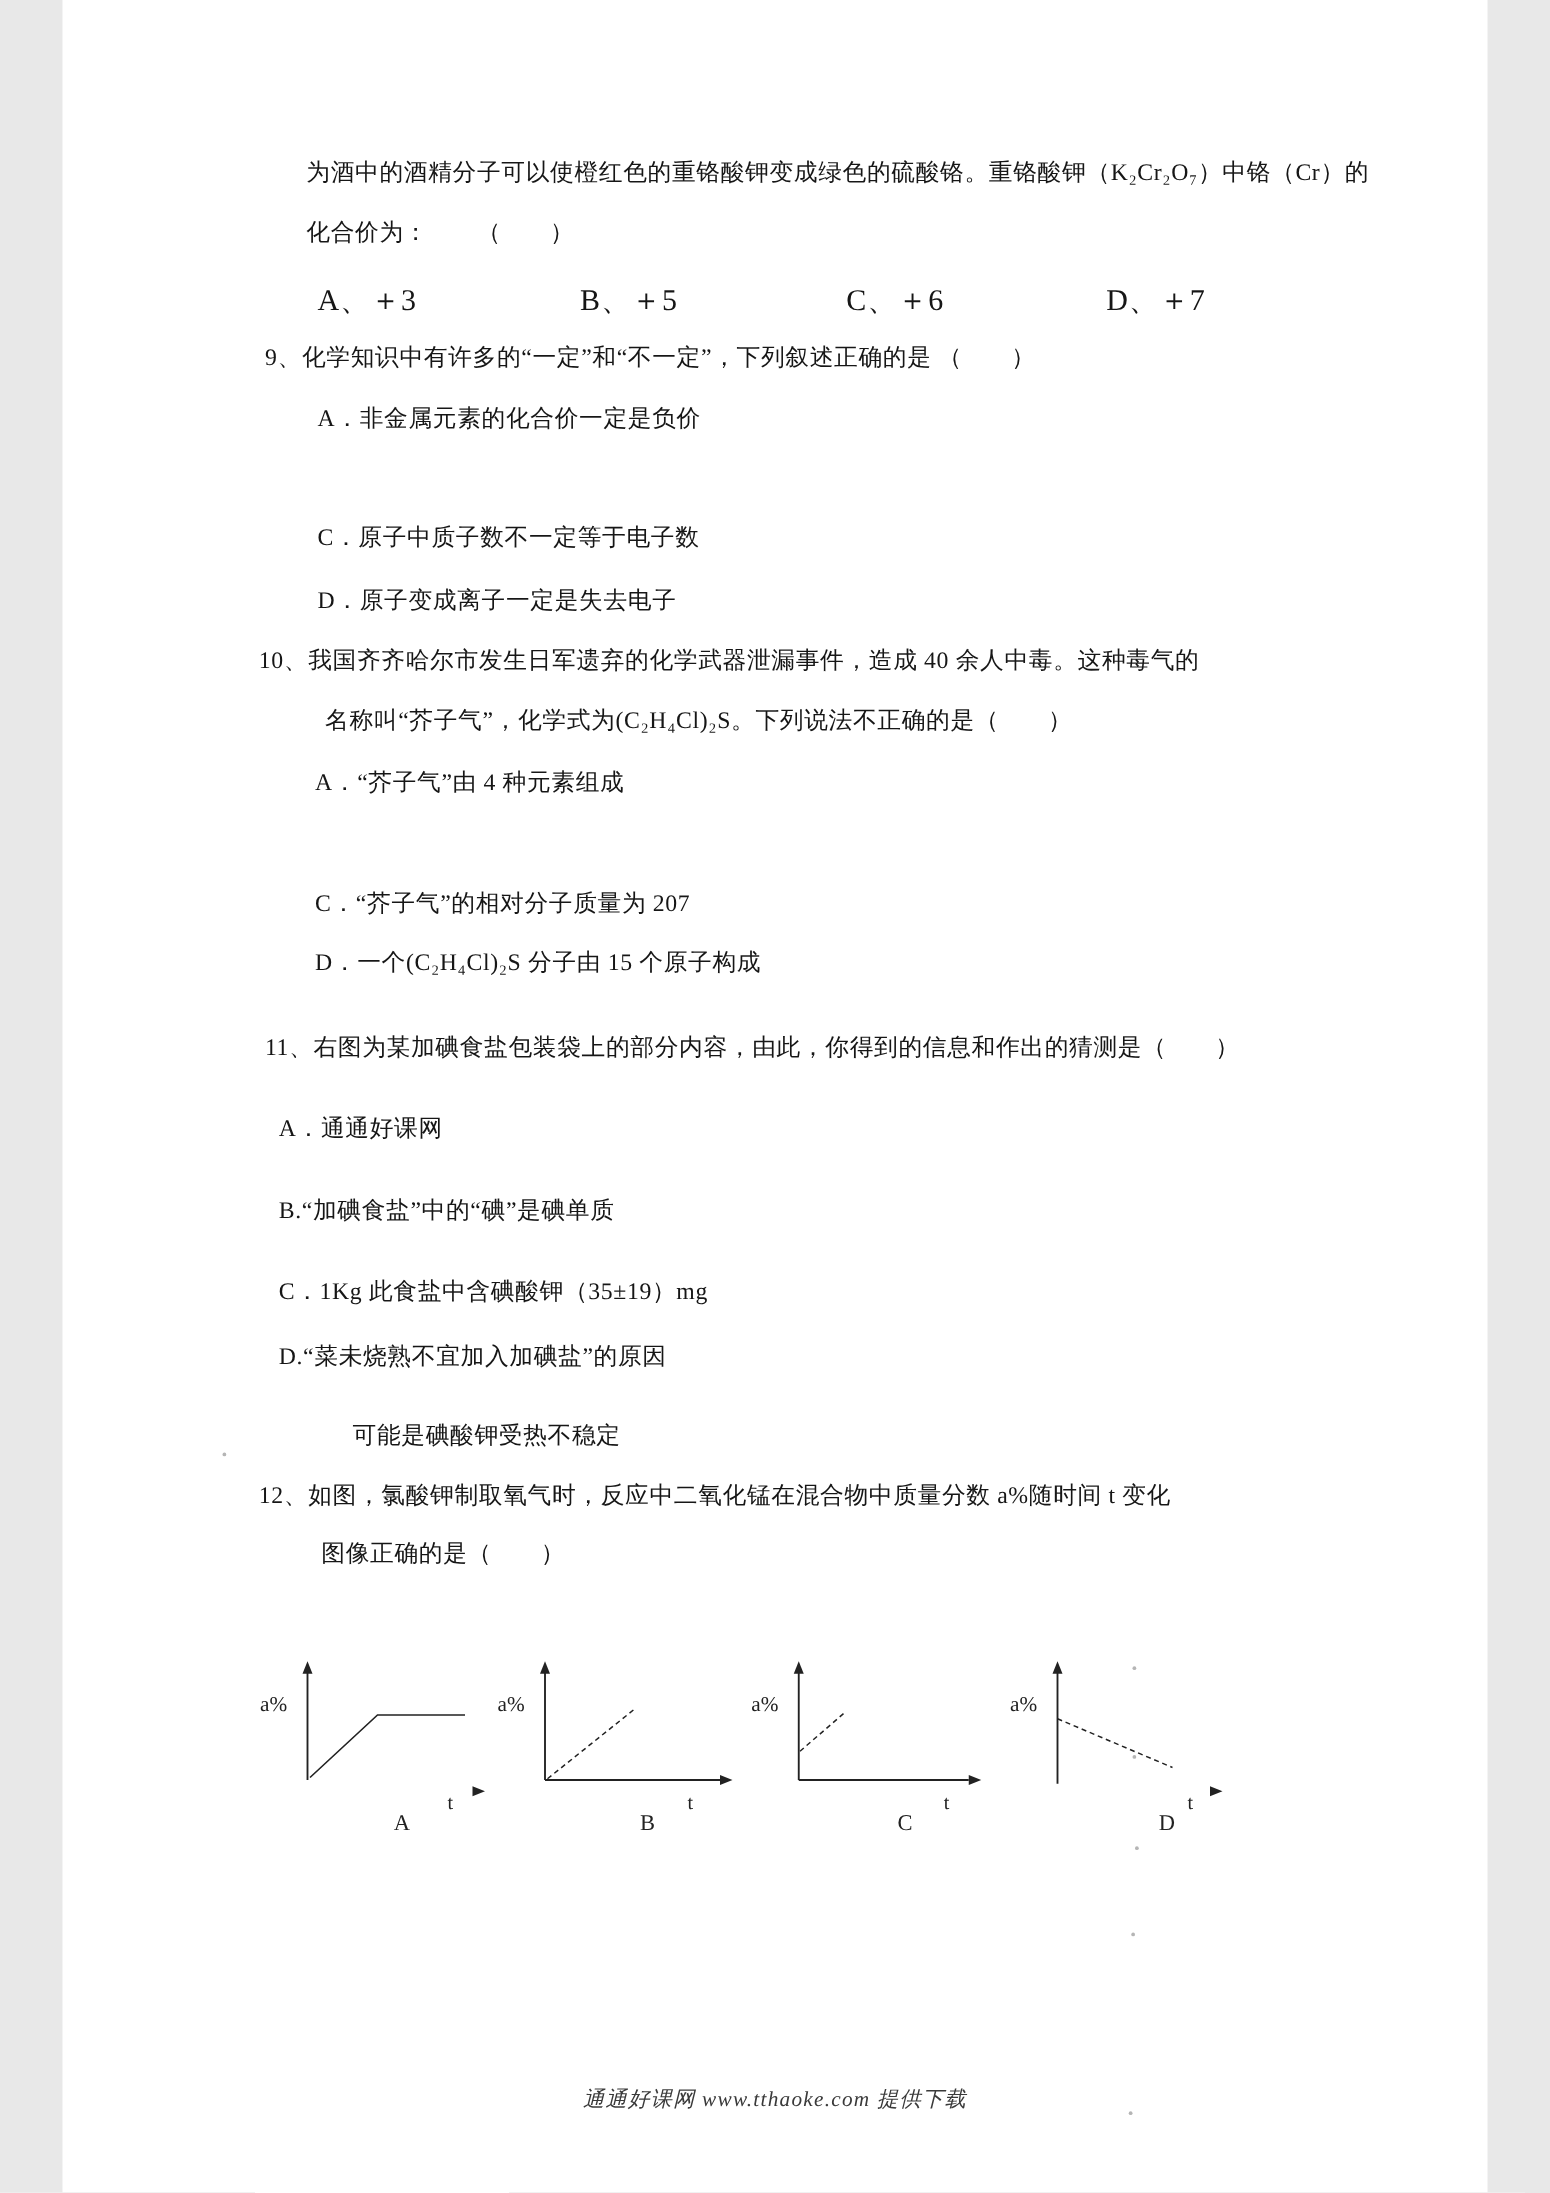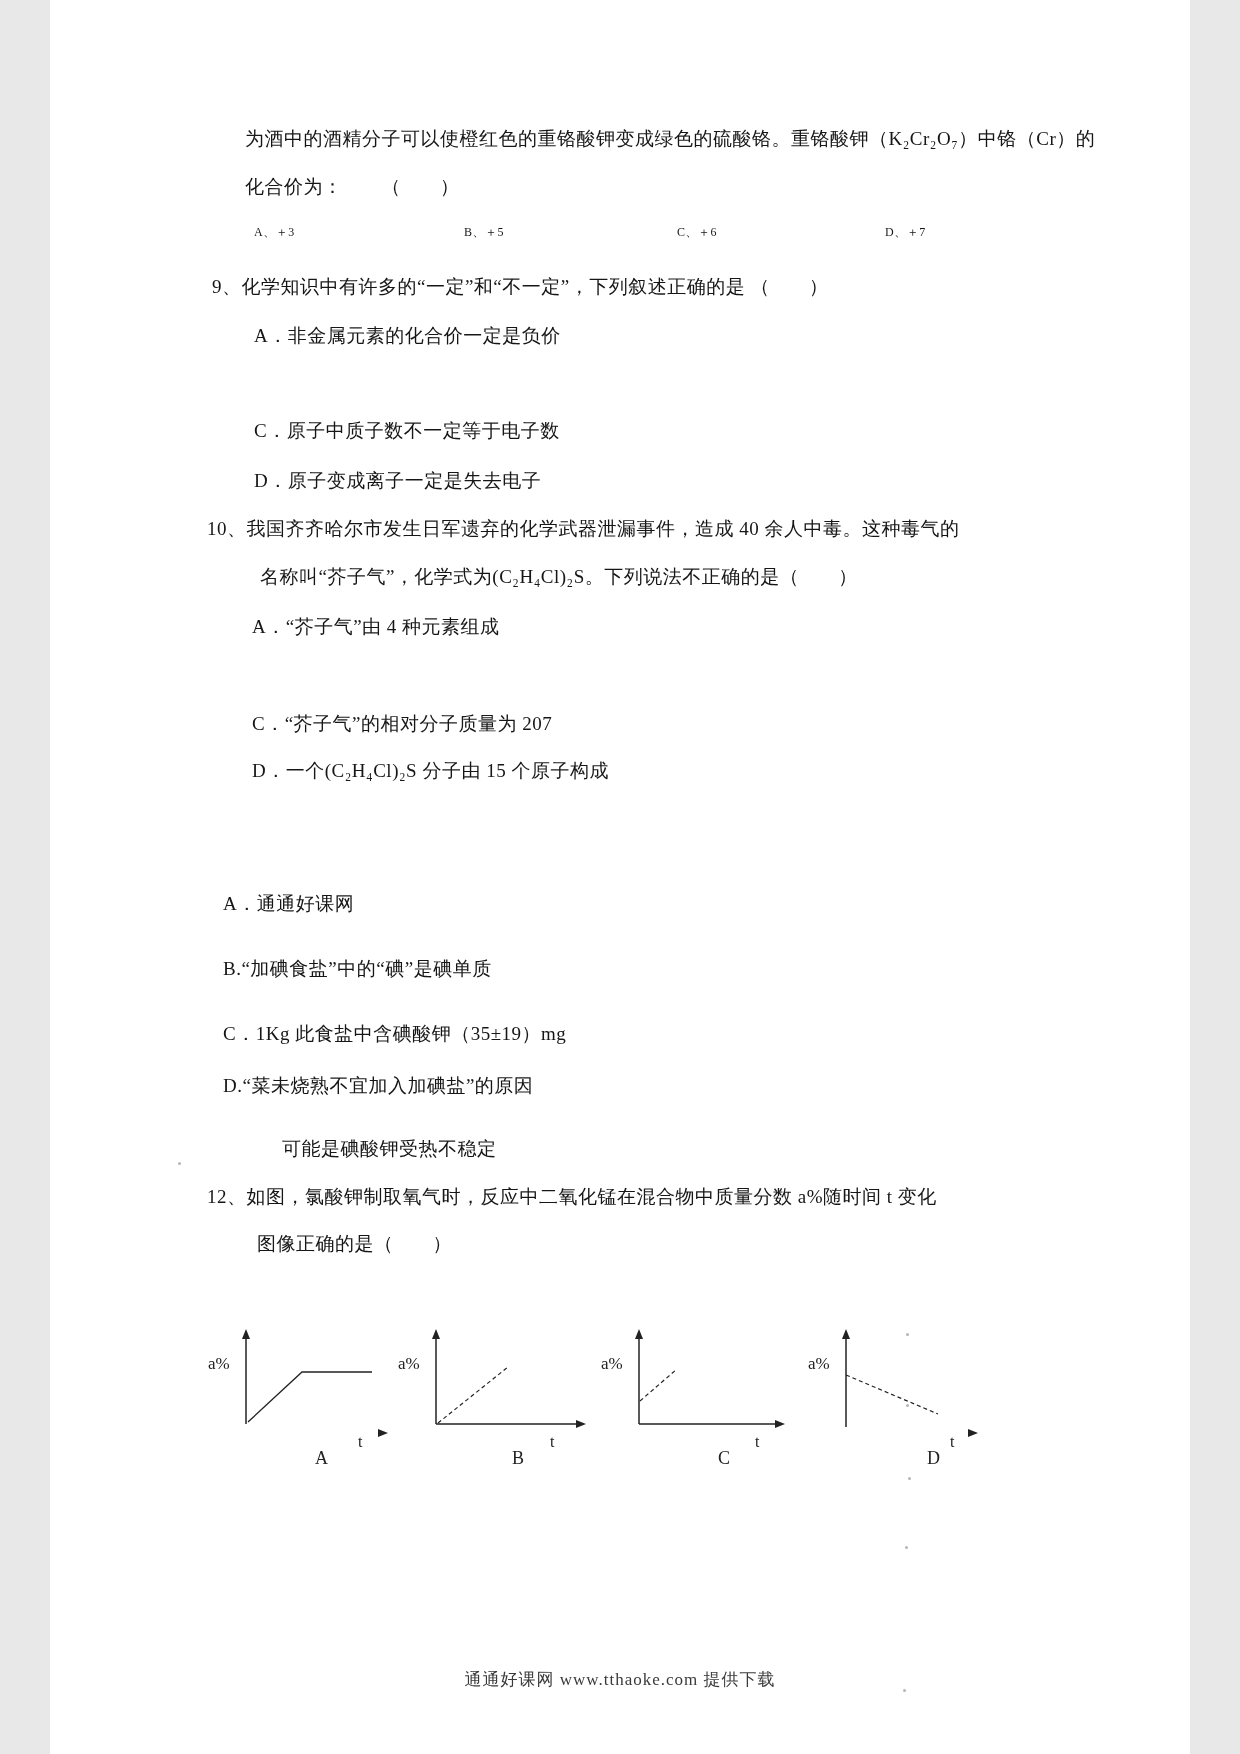--- a/index.html
+++ b/index.html
@@ -6,28 +6,28 @@
   .page {
     position:relative; width:1140px; height:1754px; margin:0 auto;
     background:#ffffff; overflow:hidden;
     font-family:"Liberation Serif","DejaVu Sans",serif;
     color:#161616;
   }
   .line {
     position:absolute; white-space:pre;
     font-size:19px; line-height:1.25; letter-spacing:0.5px;
   }
-  .opt-inline { position:absolute; white-space:pre; font-size:12px; letter-spacing:0.5px; }
+  .opt-inline { position:absolute; white-space:pre; font-size:24px; letter-spacing:0.5px; }
   .graph { position:absolute; top:1325px; }
   .graph svg { display:block; }
   .graph-letter { position:absolute; top:1448px; font-size:18px; color:#222; }
   .axis-label { font-family:"Liberation Serif","DejaVu Sans",serif; }
   .footer {
     position:absolute; top:1668px; left:0; width:100%;
-    text-align:center; font-size:17px; color:#3a3a3a; letter-spacing:1px;
+    text-align:center; font-size:17px; color:#3a3a3a; letter-spacing:1px;font-style:italic;
   }
   .artifact { position:absolute; width:3px; height:3px; background:#b5b5b5; border-radius:50%; }
 </style>
 </head>
 <body>
 
 <div class="page">
 
   <div class="line" style="left:195px; top:127px">为酒中的酒精分子可以使橙红色的重铬酸钾变成绿色的硫酸铬。重铬酸钾（K₂Cr₂O₇）中铬（Cr）的</div>
   <div class="line" style="left:195px; top:175px">化合价为：　　（　　）</div>
@@ -40,20 +40,21 @@
   <div class="line" style="left:204px; top:324px">A．非金属元素的化合价一定是负价</div>
   <div class="line" style="left:204px; top:419px">C．原子中质子数不一定等于电子数</div>
   <div class="line" style="left:204px; top:469px">D．原子变成离子一定是失去电子</div>
 
   <div class="line" style="left:157px; top:517px">10、我国齐齐哈尔市发生日军遗弃的化学武器泄漏事件，造成 40 余人中毒。这种毒气的</div>
   <div class="line" style="left:210px; top:565px">名称叫“芥子气”，化学式为(C₂H₄Cl)₂S。下列说法不正确的是（　　）</div>
   <div class="line" style="left:202px; top:615px">A．“芥子气”由 4 种元素组成</div>
   <div class="line" style="left:202px; top:712px">C．“芥子气”的相对分子质量为 207</div>
   <div class="line" style="left:202px; top:759px">D．一个(C₂H₄Cl)₂S 分子由 15 个原子构成</div>
 
+  <div class="line" style="left:162px; top:827px">11、右图为某加碘食盐包装袋上的部分内容，由此，你得到的信息和作出的猜测是（　　）</div>
   <div class="line" style="left:173px; top:892px">A．通通好课网</div>
   <div class="line" style="left:173px; top:957px">B.“加碘食盐”中的“碘”是碘单质</div>
   <div class="line" style="left:173px; top:1022px">C．1Kg 此食盐中含碘酸钾（35±19）mg</div>
   <div class="line" style="left:173px; top:1074px">D.“菜未烧熟不宜加入加碘盐”的原因</div>
   <div class="line" style="left:232px; top:1137px">可能是碘酸钾受热不稳定</div>
 
   <div class="line" style="left:157px; top:1185px">12、如图，氯酸钾制取氧气时，反应中二氧化锰在混合物中质量分数 a%随时间 t 变化</div>
   <div class="line" style="left:207px; top:1232px">图像正确的是（　　）</div>
 
   <div class="graph" style="left:150px">

